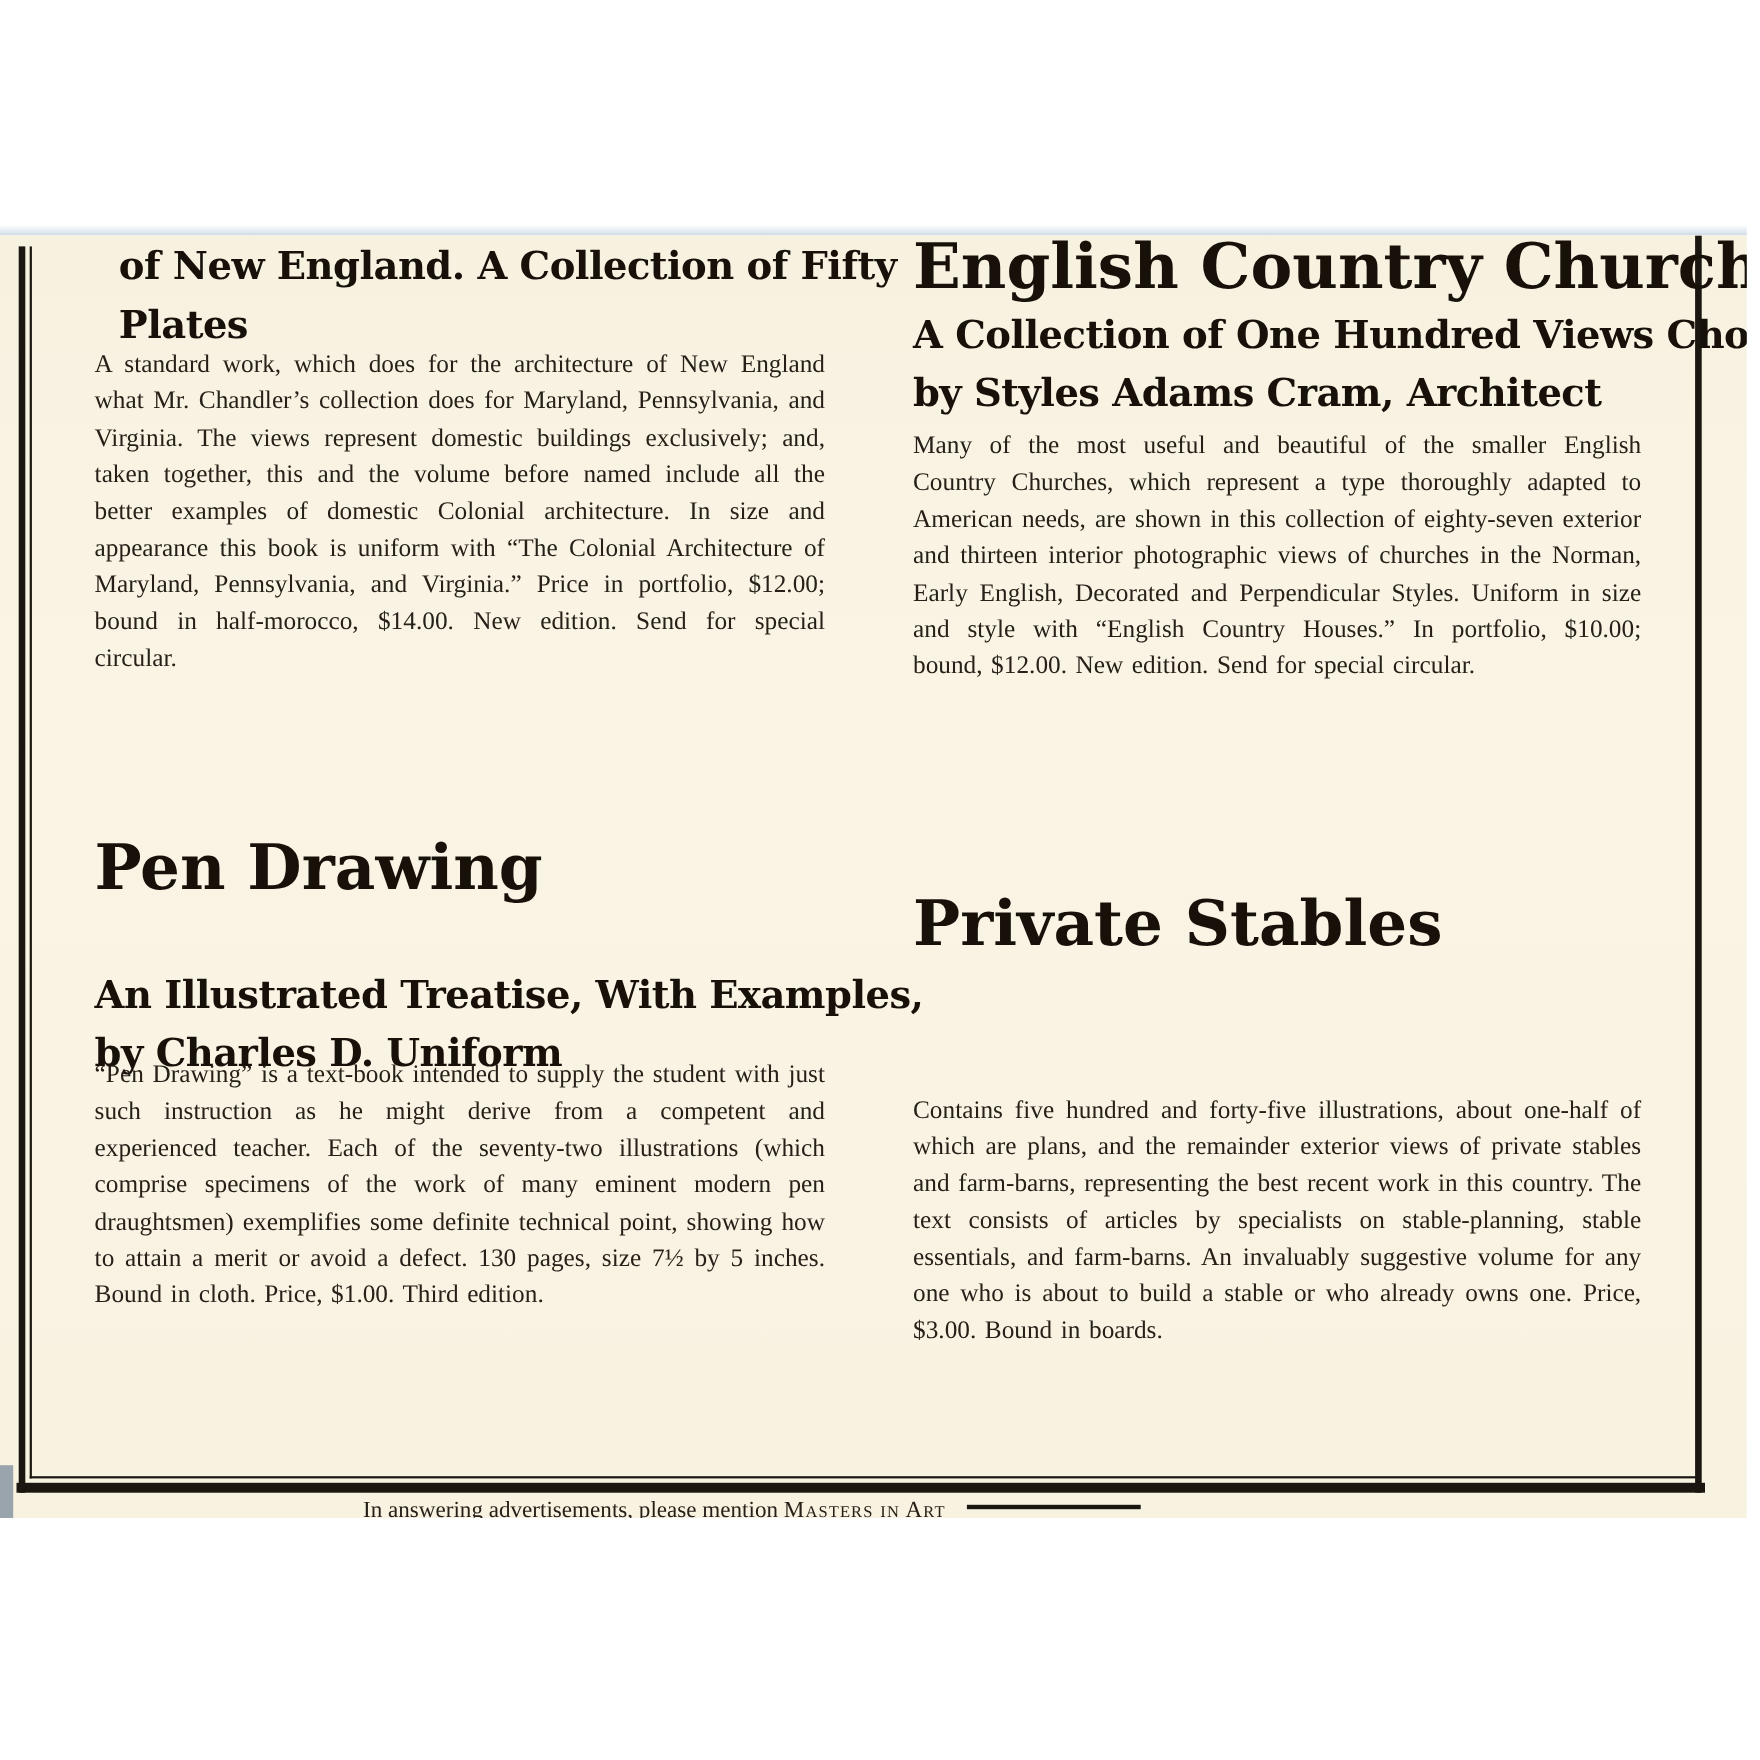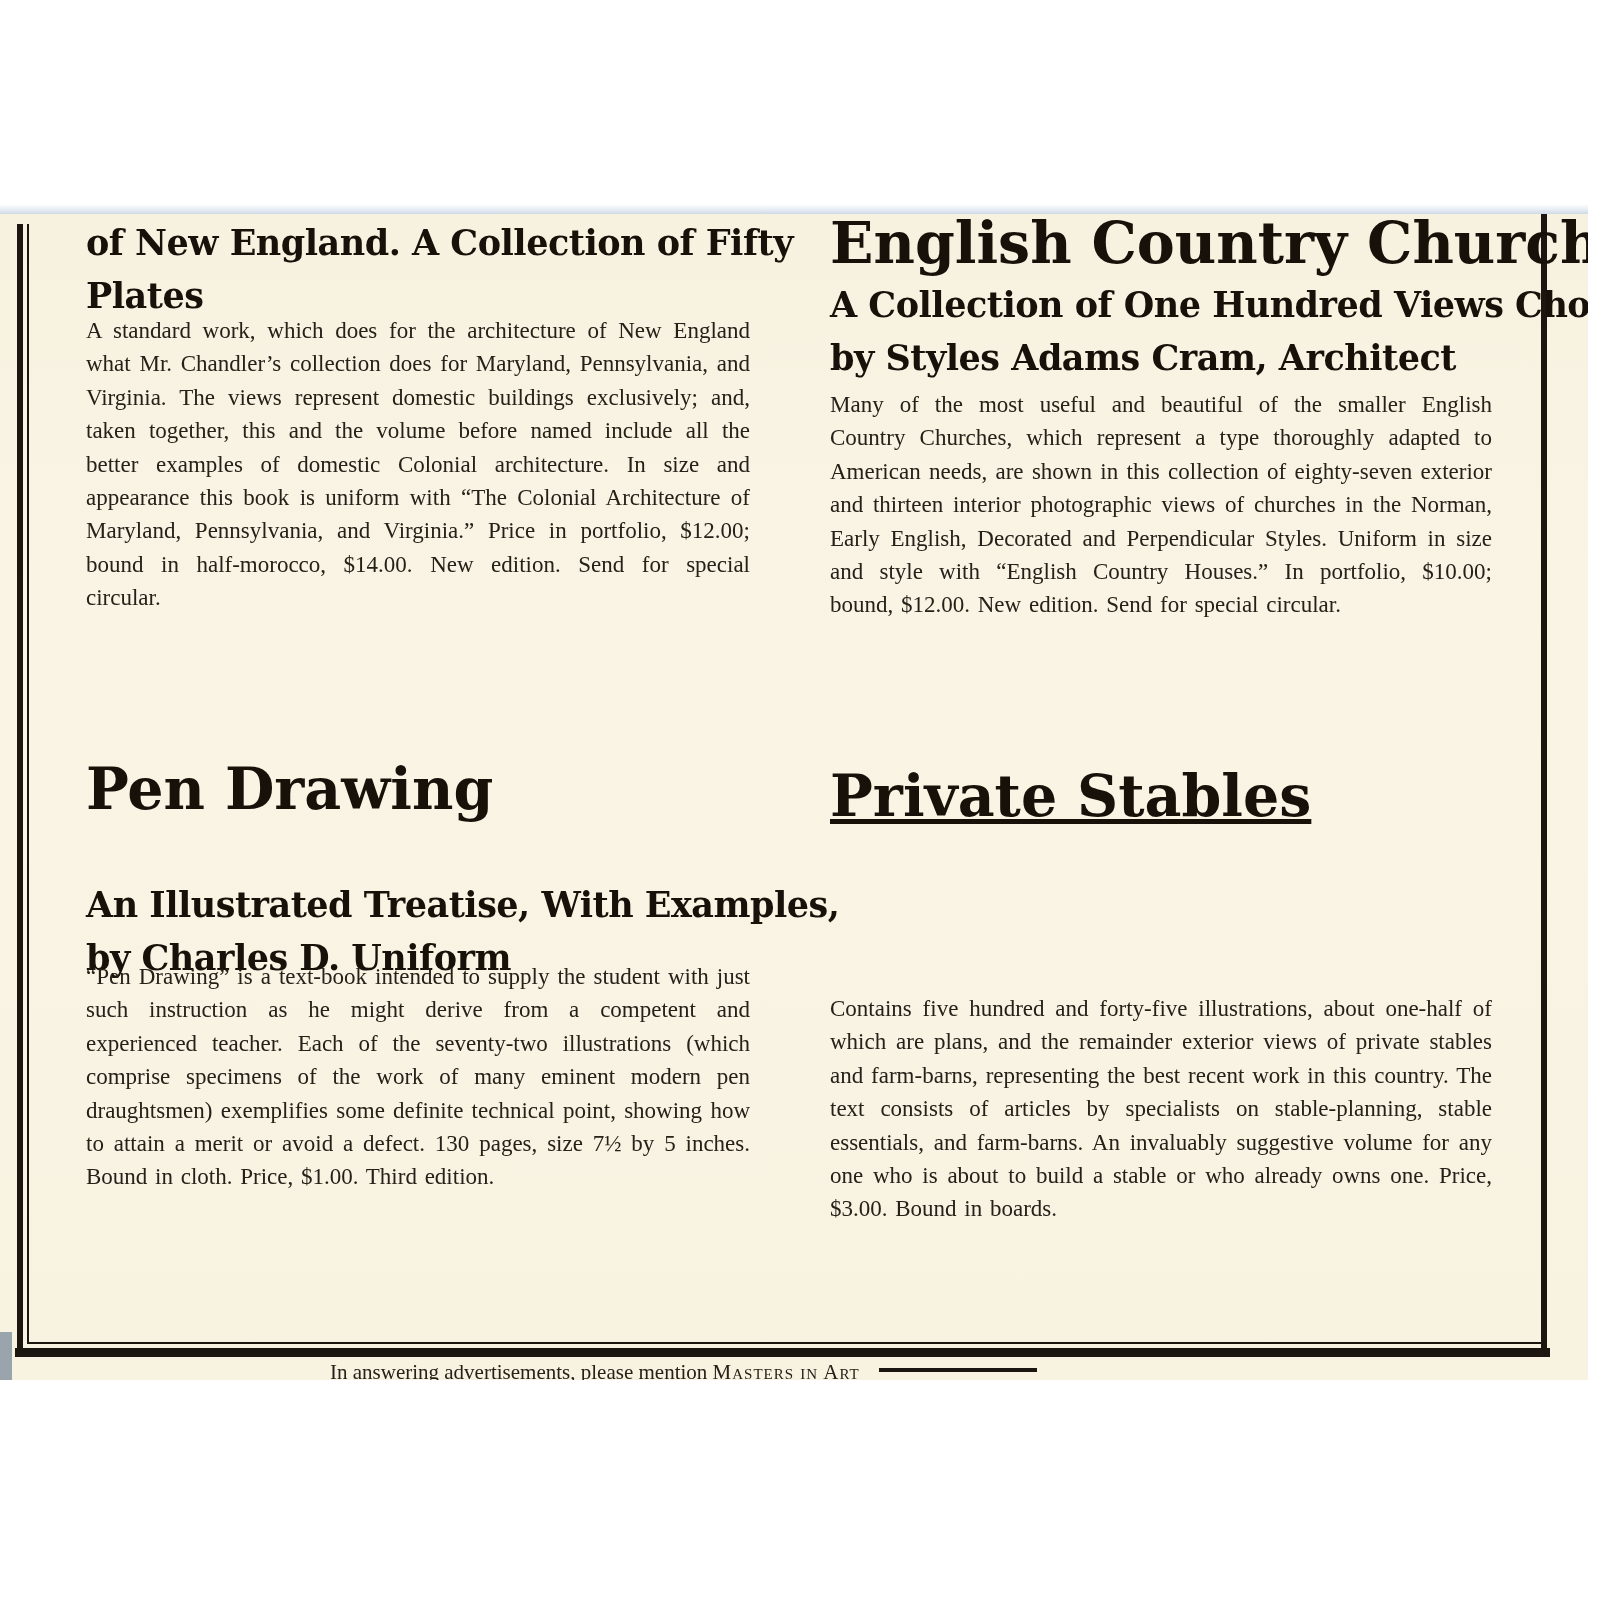--- a/index.html
+++ b/index.html
@@ -97,21 +97,21 @@
 
   <div class="scan">
 
     <div class="rule frame-left-outer"></div>
     <div class="rule frame-left-inner"></div>
     <div class="rule frame-right"></div>
     <div class="rule frame-bottom-inner"></div>
     <div class="rule frame-bottom-outer"></div>
     <div class="edge-shadow-left"></div>
 
-    <div class="block col-left h-sub" style="top: 2px;">
+    <div class="block col-left h-sub" style="top: 2px; margin-left: 22px;">
       <span class="line">of New England.  A Collection of Fifty</span>
       <span class="line">Plates</span>
     </div>
 
     <div class="block col-left body-text" style="top: 100px;">A standard work, which does for the architecture of New England what Mr. Chandler’s collection does for Maryland, Pennsylvania, and Virginia.  The views represent domestic buildings exclusively; and, taken together, this and the volume before named include all the better examples of domestic Colonial architecture.  In size and appearance this book is uniform with “The Colonial Architecture of Maryland, Pennsylvania, and Virginia.”  Price in portfolio, $12.00; bound in half-morocco, $14.00.  New edition.  Send for special circular.</div>
 
     <div class="block col-left h-big" style="top: 541px;">Pen Drawing</div>
 
     <div class="block col-left h-sub" style="top: 664px;">
       <span class="line">An Illustrated Treatise, With Examples,</span>
@@ -122,21 +122,21 @@
 
     <div class="block col-right h-big" style="top: -5px;">English Country Churches</div>
 
     <div class="block col-right h-sub" style="top: 64px;">
       <span class="line">A Collection of One Hundred Views Chosen</span>
       <span class="line">by Styles Adams Cram, Architect</span>
     </div>
 
     <div class="block col-right body-text" style="top: 174px;">Many of the most useful and beautiful of the smaller English Country Churches, which represent a type thoroughly adapted to American needs, are shown in this collection of eighty-seven exterior and thirteen interior photographic views of churches in the Norman, Early English, Decorated and Perpendicular Styles.  Uniform in size and style with “English Country Houses.”  In portfolio, $10.00; bound, $12.00.  New edition.  Send for special circular.</div>
 
-    <div class="block col-right h-big" style="top: 548px; text-decoration: underline;">Private Stables</div>
+    <div class="block col-right h-big" style="top: 592px;">Private Stables</div>
 
 
     <div class="block col-right body-text" style="top: 778px;">Contains five hundred and forty-five illustrations, about one-half of which are plans, and the remainder exterior views of private stables and farm-barns, representing the best recent work in this country.  The text consists of articles by specialists on stable-planning, stable essentials, and farm-barns.  An invaluably suggestive volume for any one who is about to build a stable or who already owns one.  Price, $3.00.  Bound in boards.</div>
 
     <div class="block footer-line" style="left: 330px; top: 1146px;">
       <span>In answering advertisements, please mention</span>
       <span class="pub">Masters in Art</span>
       <span class="footer-rule"></span>
     </div>
 

